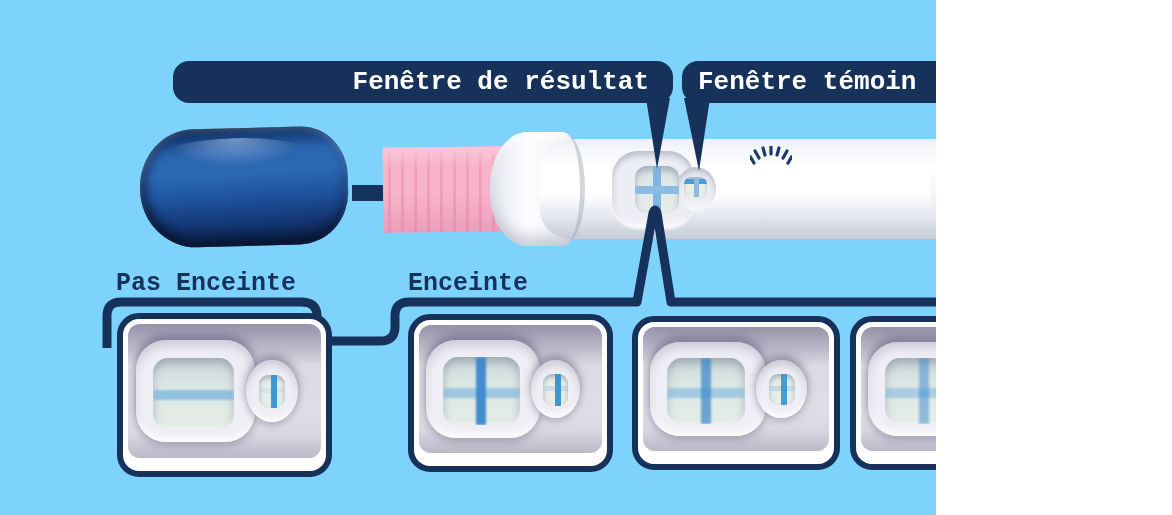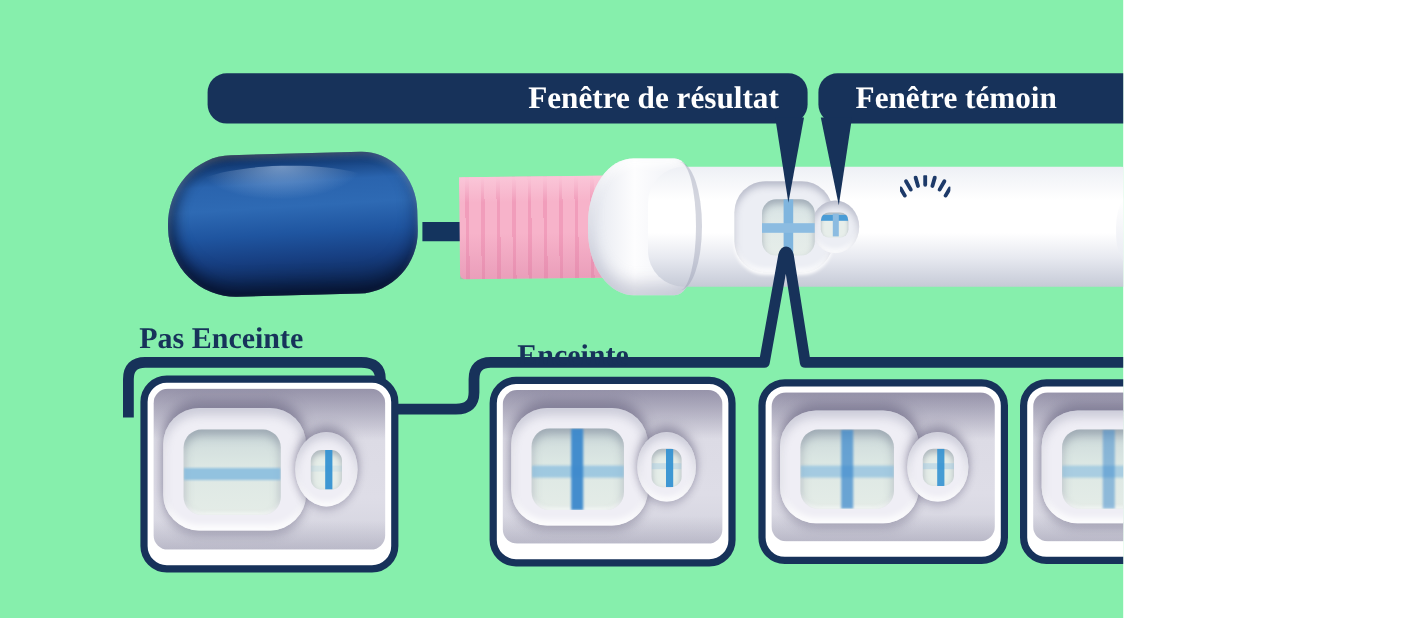--- a/index.html
+++ b/index.html
@@ -1,30 +1,30 @@
 <!DOCTYPE html>
 <html><head>
 <meta charset="utf-8">
 <style>
   html,body{margin:0;padding:0;background:#fff;}
   .canvas{
-    position:relative;width:936px;height:515px;background:#86efac;overflow:hidden;
-    font-family:Liberation Serif, serif;
+    position:relative;width:936px;height:515px;background:#7dd3fc;overflow:hidden;
+    font-family:Liberation Mono, monospace;
   }
   .abs{position:absolute;}
 
   
   .callout{
     position:absolute;top:61px;height:42px;background:#17325a;border-radius:16px;
     color:#fff;font-weight:bold;font-size:26px;line-height:42px;white-space:nowrap;
   }
   .callout-result{left:173px;width:500px;text-align:right;}
   .callout-result span{padding-right:24px;}
   .callout-control{left:682px;width:361px;text-align:left;}
-  .callout-control span{padding-left:31px;text-align:right;}
+  .callout-control span{padding-left:16px;text-align:right;}
 
   
   svg.overlay{position:absolute;left:0;top:0;width:1172px;height:515px;pointer-events:none;}
 
   
   .cap{
     left:140px;top:128px;width:208px;height:118px;transform:rotate(-1.5deg);
     border-radius:54px 46px 50px 56px / 58px 50px 52px 58px;
     background:linear-gradient(178deg,#0c1f3e 0%,#123a74 7%,#2a64ae 22%,#2e6ab4 38%,#1f55a0 56%,#173f82 73%,#102e62 87%,#0b2148 100%);
     box-shadow:inset 0 3px 6px rgba(255,255,255,.22), inset 0 -9px 14px rgba(3,10,30,.55), inset 7px 0 10px rgba(3,10,30,.35);
@@ -92,21 +92,21 @@
   .stick-cwin .cv{position:absolute;left:45%;width:5px;top:1px;bottom:1px;background:#8cbce1;filter:blur(.4px);}
 
   
   .brand{
     left:735px;top:170px;font-size:25px;font-weight:bold;color:#1d3a69;letter-spacing:-1px;white-space:nowrap;
   }
 
   
   .group-label{position:absolute;top:269px;font-size:25px;font-weight:bold;color:#17325a;white-space:nowrap;}
   .group-label.g1{left:116px;}
-  .group-label.g2{left:431px;margin-top:14px;}
+  .group-label.g2{left:408px;}
 
   .card-slot{position:absolute;}
   .slot-1{left:117px;top:313px;width:215px;height:164px;}
   .slot-2{left:408px;top:314px;width:205px;height:158px;}
   .slot-3{left:632px;top:316px;width:208px;height:154px;}
   .slot-4{left:850px;top:316px;width:208px;height:154px;}
 
   .card{
     position:relative;width:100%;height:100%;box-sizing:border-box;
     border:6px solid #17325a;border-radius:22px;background:#ffffff;

